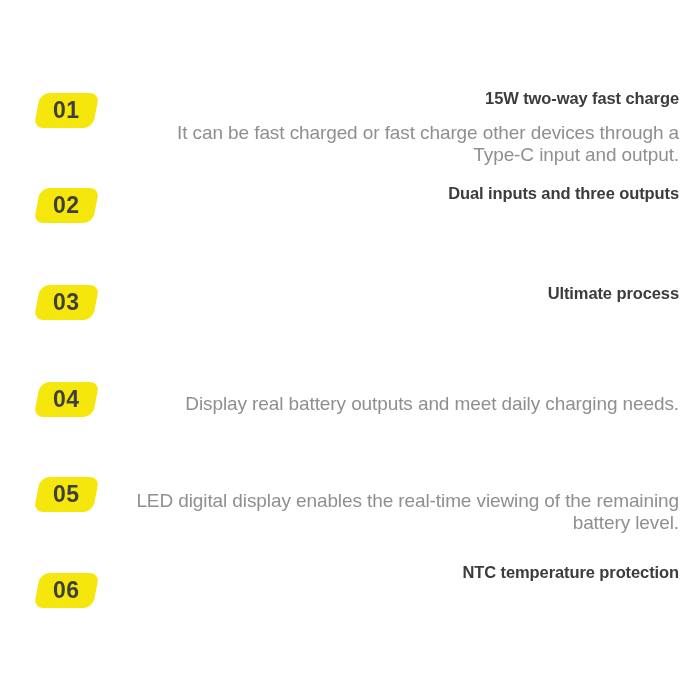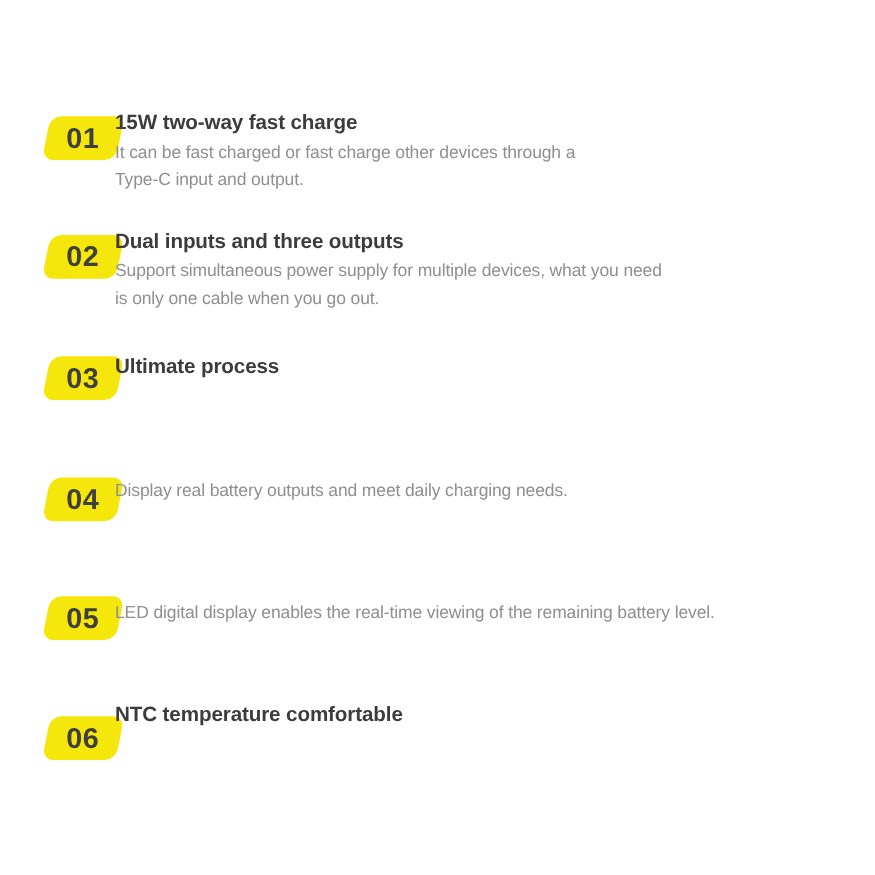--- a/index.html
+++ b/index.html
@@ -33,33 +33,34 @@
   .badge-num{
     transform:skewX(11deg);
     font-size:23px;
     font-weight:700;
     letter-spacing:0.5px;
     color:var(--num-color);
     line-height:1;
   }
   .text{
     position:absolute;
-    left:92px;
+    left:104px;
     width:575px;
+    text-align:right;
   }
   .title{
     font-size:16.5px;
     font-weight:700;
     letter-spacing:-0.1px;
     line-height:20px;
     color:var(--title-color);
   }
   .desc{
-    margin-top:2px;
-    font-size:14px;
+    margin-top:14px;
+    font-size:19px;
     line-height:22px;
     letter-spacing:-0.1px;
     color:var(--desc-color);
     white-space:pre-line;
   }
 </style>
 </head>
 <body>
 
 <div class="page">
@@ -74,22 +75,20 @@
 Type-C input and output.</div>
     </div>
   </div>
 
   <div>
     <div class="badge" style="top:188px">
       <span class="badge-num">02</span>
     </div>
     <div class="text" style="top:183px">
       <div class="title">Dual inputs and three outputs</div>
-      <div class="desc">Support simultaneous power supply for multiple devices, what you need
-is only one cable when you go out.</div>
     </div>
   </div>
 
   <div>
     <div class="badge" style="top:285px">
       <span class="badge-num">03</span>
     </div>
     <div class="text" style="top:283px">
       <div class="title">Ultimate process</div>
     </div>
@@ -111,17 +110,17 @@
     <div class="text" style="top:476px">
       <div class="desc">LED digital display enables the real-time viewing of the remaining battery level.</div>
     </div>
   </div>
 
   <div>
     <div class="badge" style="top:573px">
       <span class="badge-num">06</span>
     </div>
     <div class="text" style="top:562px">
-      <div class="title">NTC temperature comfortable</div>
+      <div class="title">NTC temperature protection</div>
     </div>
   </div>
 
 </div>
 
 </body></html>

